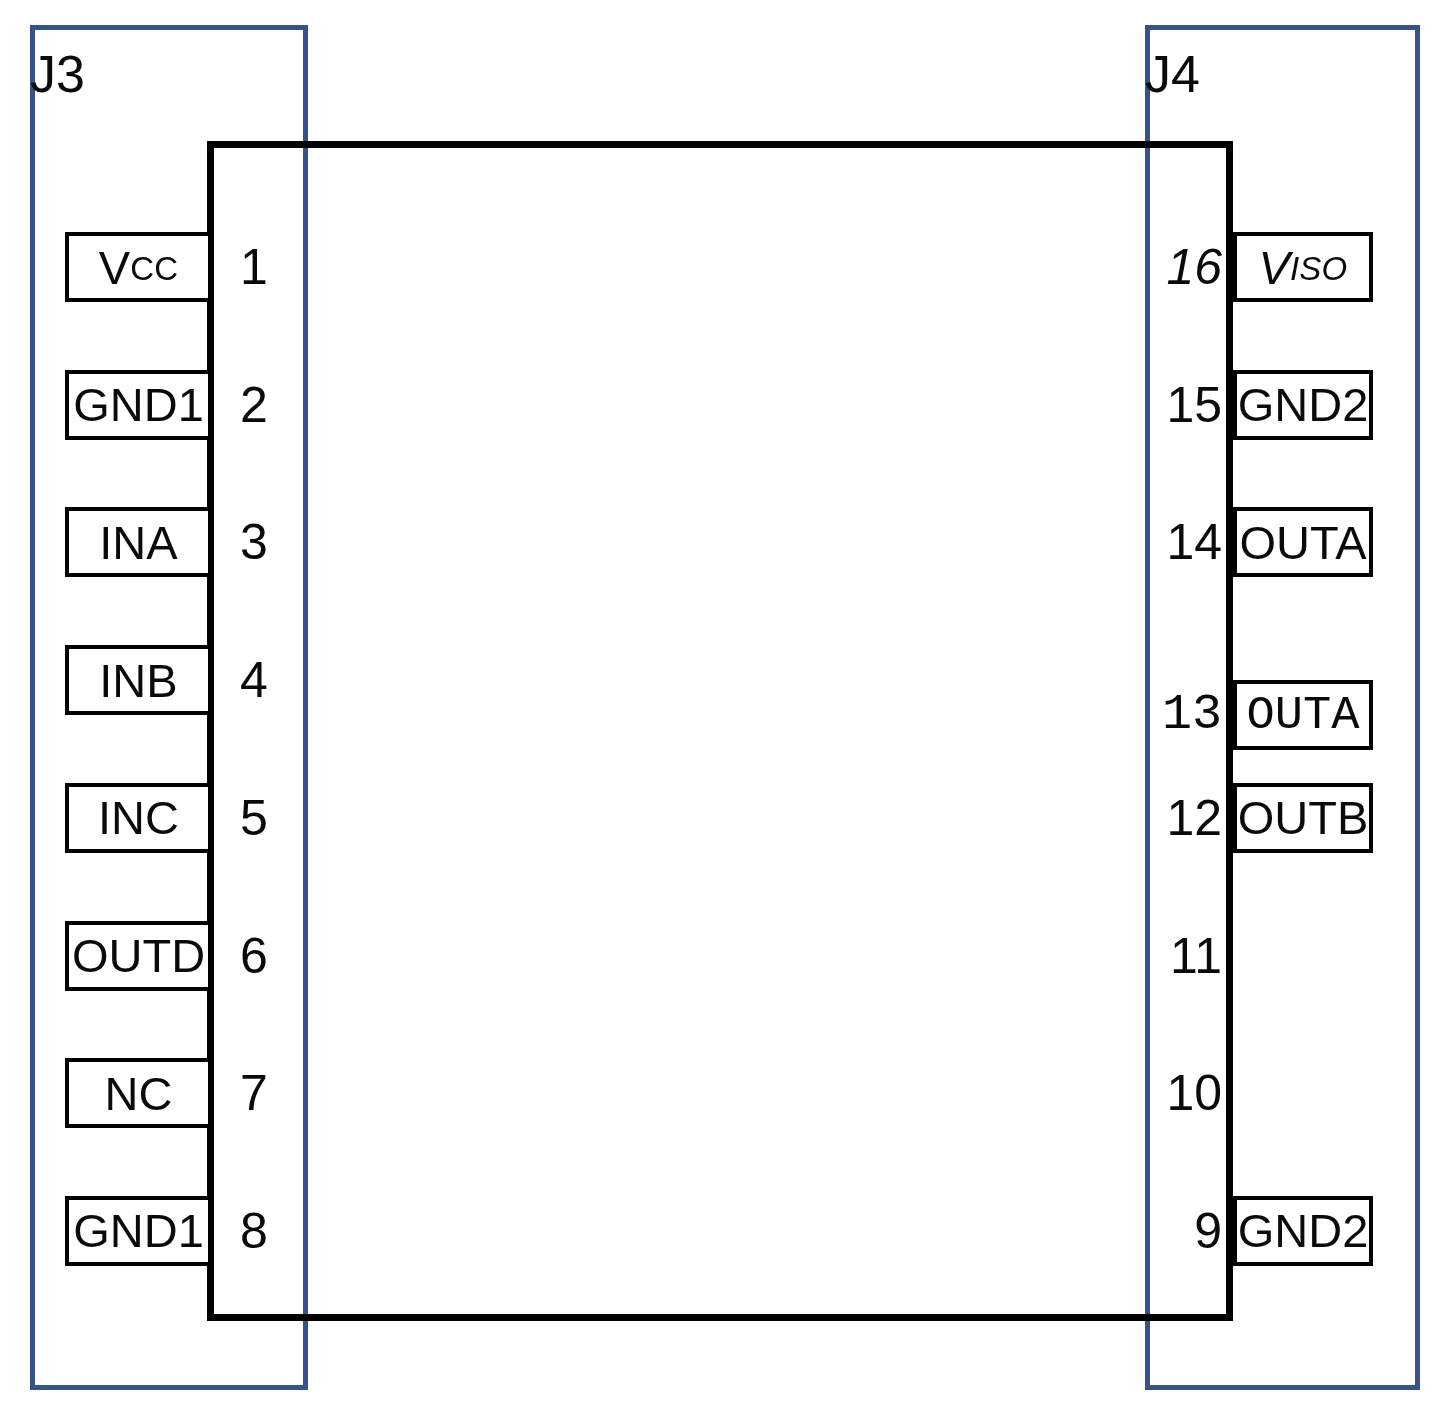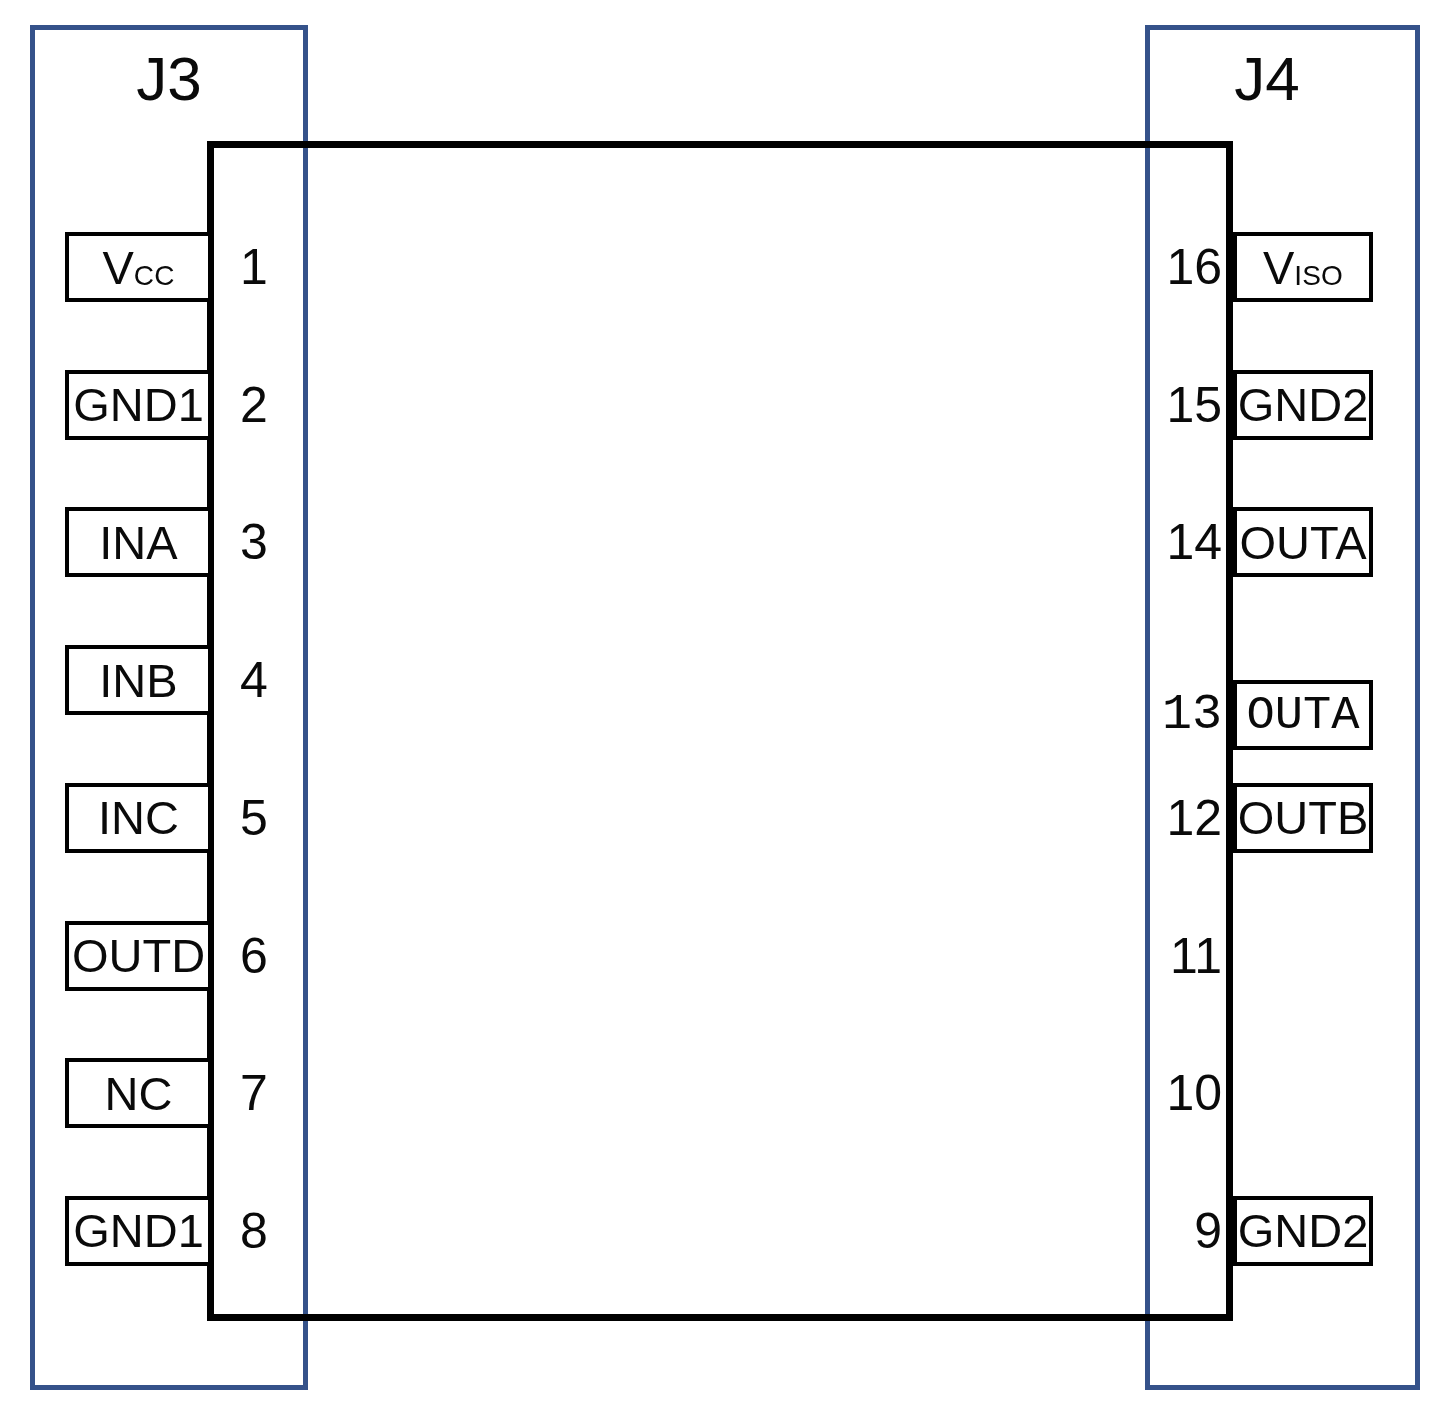--- a/index.html
+++ b/index.html
@@ -25,25 +25,25 @@
     position: absolute;
     box-sizing: border-box;
     border: 5px solid var(--blue, #35528a);
     background: transparent;
   }
   #conn-j3 { left: 30px;   top: 25px; width: 278px; height: 1365px; }
   #conn-j4 { left: 1145px; top: 25px; width: 275px; height: 1365px; }
 
   .conn-title {
     position: absolute;
-    font-size: 62px;
+    font-size: 52px;
     line-height: 1;
     color: #0a0a0a;
     font-weight: 400;
-    text-align: center;
+    text-align: left;
     white-space: nowrap;
   }
   #conn-j3-title { left: 30px;   top: 48px; width: 278px; }
   #conn-j4-title { left: 1145px; top: 48px; width: 244px; }
 
   
   #chip-body {
     position: absolute;
     box-sizing: border-box;
     left: 207px;
@@ -74,24 +74,24 @@
     justify-content: center;
     font-size: 47px;
     line-height: 1;
     color: #0a0a0a;
     white-space: nowrap;
   }
   .pin-row.left  .pin-label-box { left: 5px;  width: 147px; }
   .pin-row.right .pin-label-box { left: 73px; width: 140px; }
 
   .pin-label-box .sub {
-    font-size: 28px;
+    font-size: 33px;
     vertical-align: baseline;
     position: relative;
-    top: 9px;
+    top: 1px;
     letter-spacing: 0.2px;
   }
 
   .pin-number {
     position: absolute;
     top: 0;
     height: 70px;
     display: flex;
     align-items: center;
     font-size: 50px;
@@ -147,21 +147,21 @@
         <div class="pin-label-box">NC</div>
         <div class="pin-number">7</div>
       </div>
       <div class="pin-row left" style="top: 1195.9px;">
         <div class="pin-label-box">GND1</div>
         <div class="pin-number">8</div>
       </div>
     </div>
 
   <div id="right-pins">
-      <div class="pin-row right" style="top: 232px;">
+      <div class="pin-row right" style="top: 232px; font-style: italic;">
         <div class="pin-number">16</div>
         <div class="pin-label-box">
           <span>V</span>
           <span class="sub">ISO</span>
         </div>
       </div>
       <div class="pin-row right" style="top: 369.7px;">
         <div class="pin-number">15</div>
         <div class="pin-label-box">GND2</div>
       </div>

